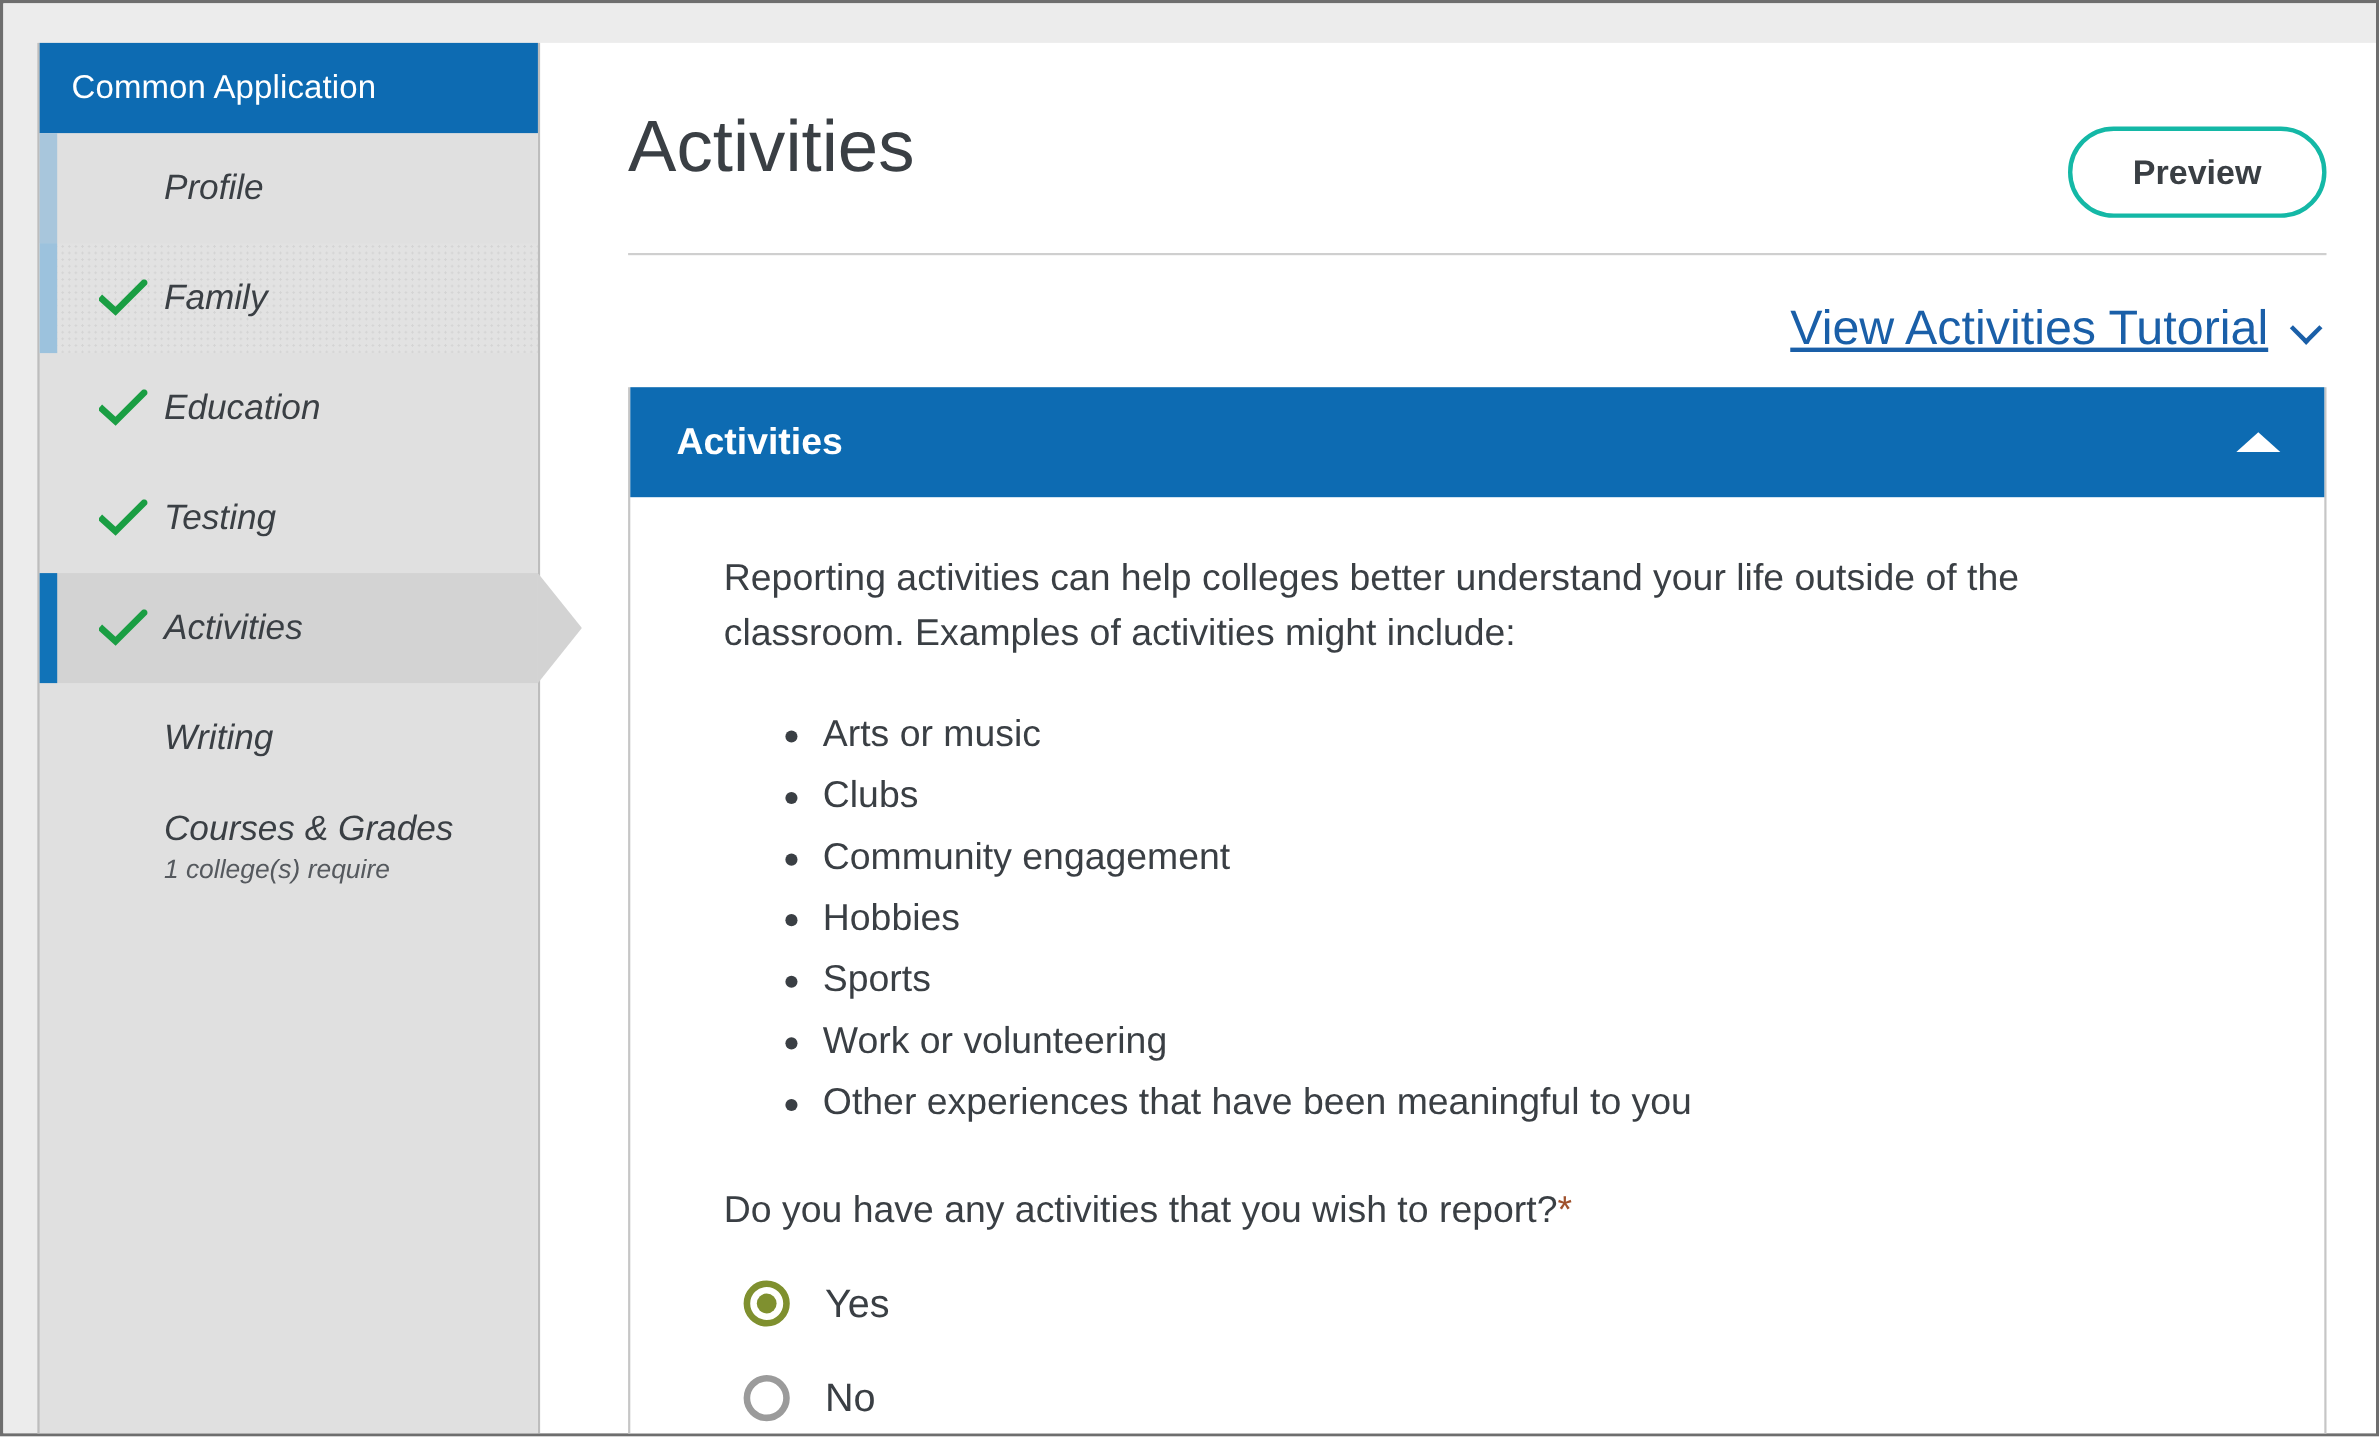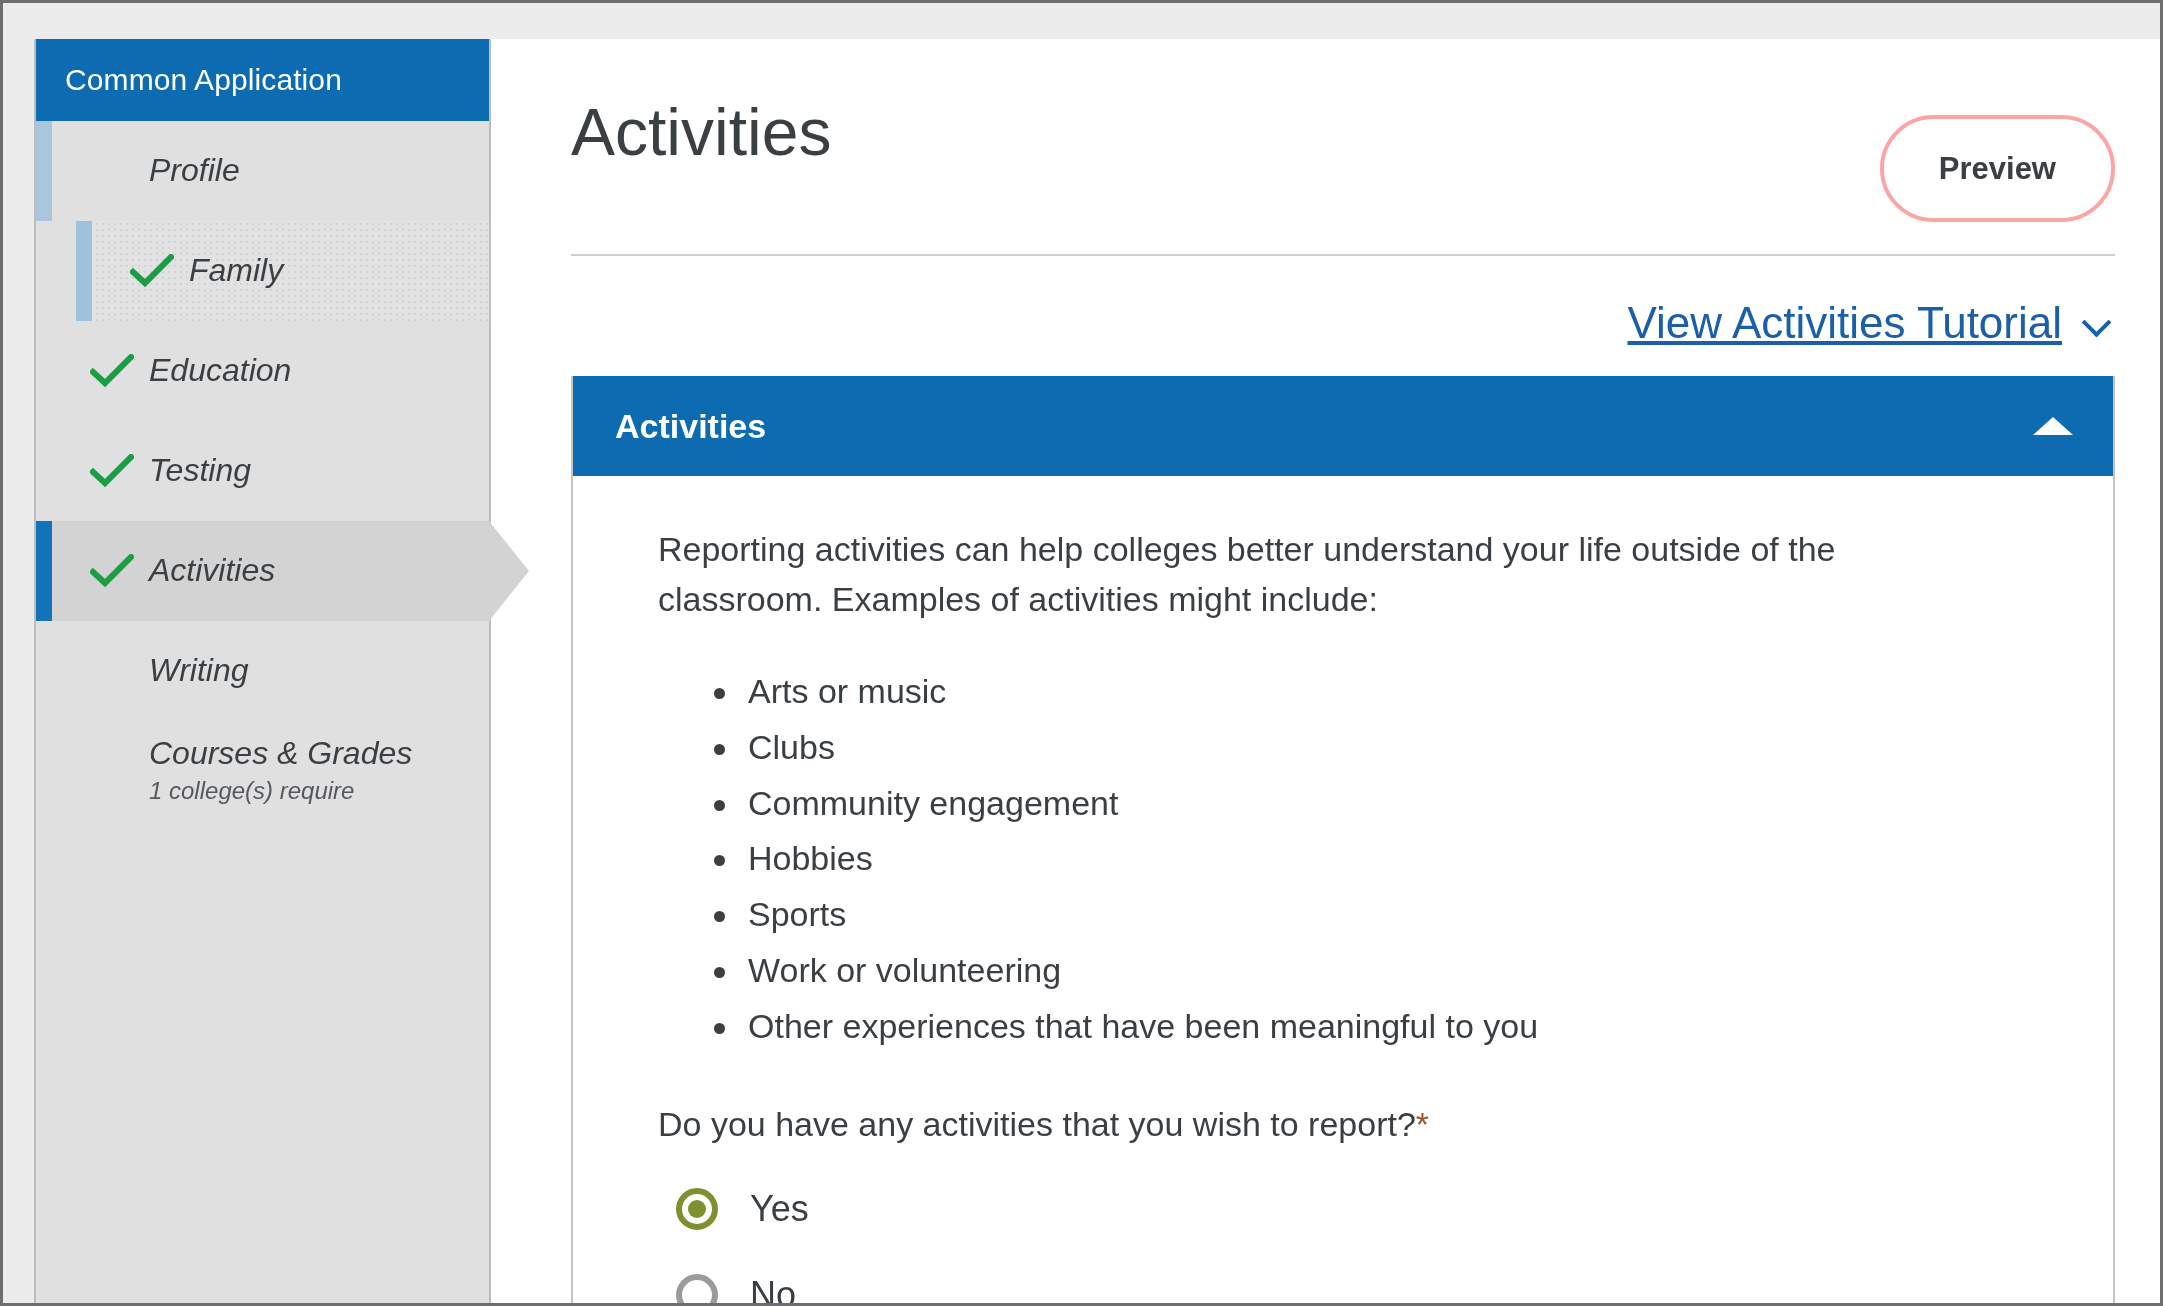--- a/index.html
+++ b/index.html
@@ -102,21 +102,20 @@
   }
   
   .nav-item.no-check .check { visibility: hidden; }
 
   
   .nav-item.hover {
     background-color: #e2e2e2;
     background-image:
       radial-gradient(#d4d4d4 1px, transparent 1px);
     background-size: 6px 6px;
-    margin-left: 40px;
   }
   .nav-item.hover .accent { background: #9cc2dd; }
   .nav-item.plain .accent { background: #a8c6dc; }
 
   
   .nav-item.active {
     background: #d3d3d3;
   }
   .nav-item.active .accent { background: #1173b8; }
 
@@ -156,28 +155,28 @@
   }
   .page-title {
     font-size: 66px;
     color: #3a3f44;
     line-height: 1;
     font-weight: normal;
     margin: 0;
   }
   .preview-btn {
     margin-top: 16px;
-    border: 4px solid #fca5a5;
+    border: 4px solid #14b8a6;
     border-radius: 999px;
     background: #ffffff;
     color: #3a3f44;
     font-size: 31px;
     font-weight: bold;
     font-family: "Liberation Sans", sans-serif;
-    padding: 34px 55px;
+    padding: 22px 55px;
     cursor: pointer;
     line-height: 1;
   }
 
   .head-rule {
     margin-top: 32px;
     height: 2px;
     background: #cfcfcf;
   }
 

